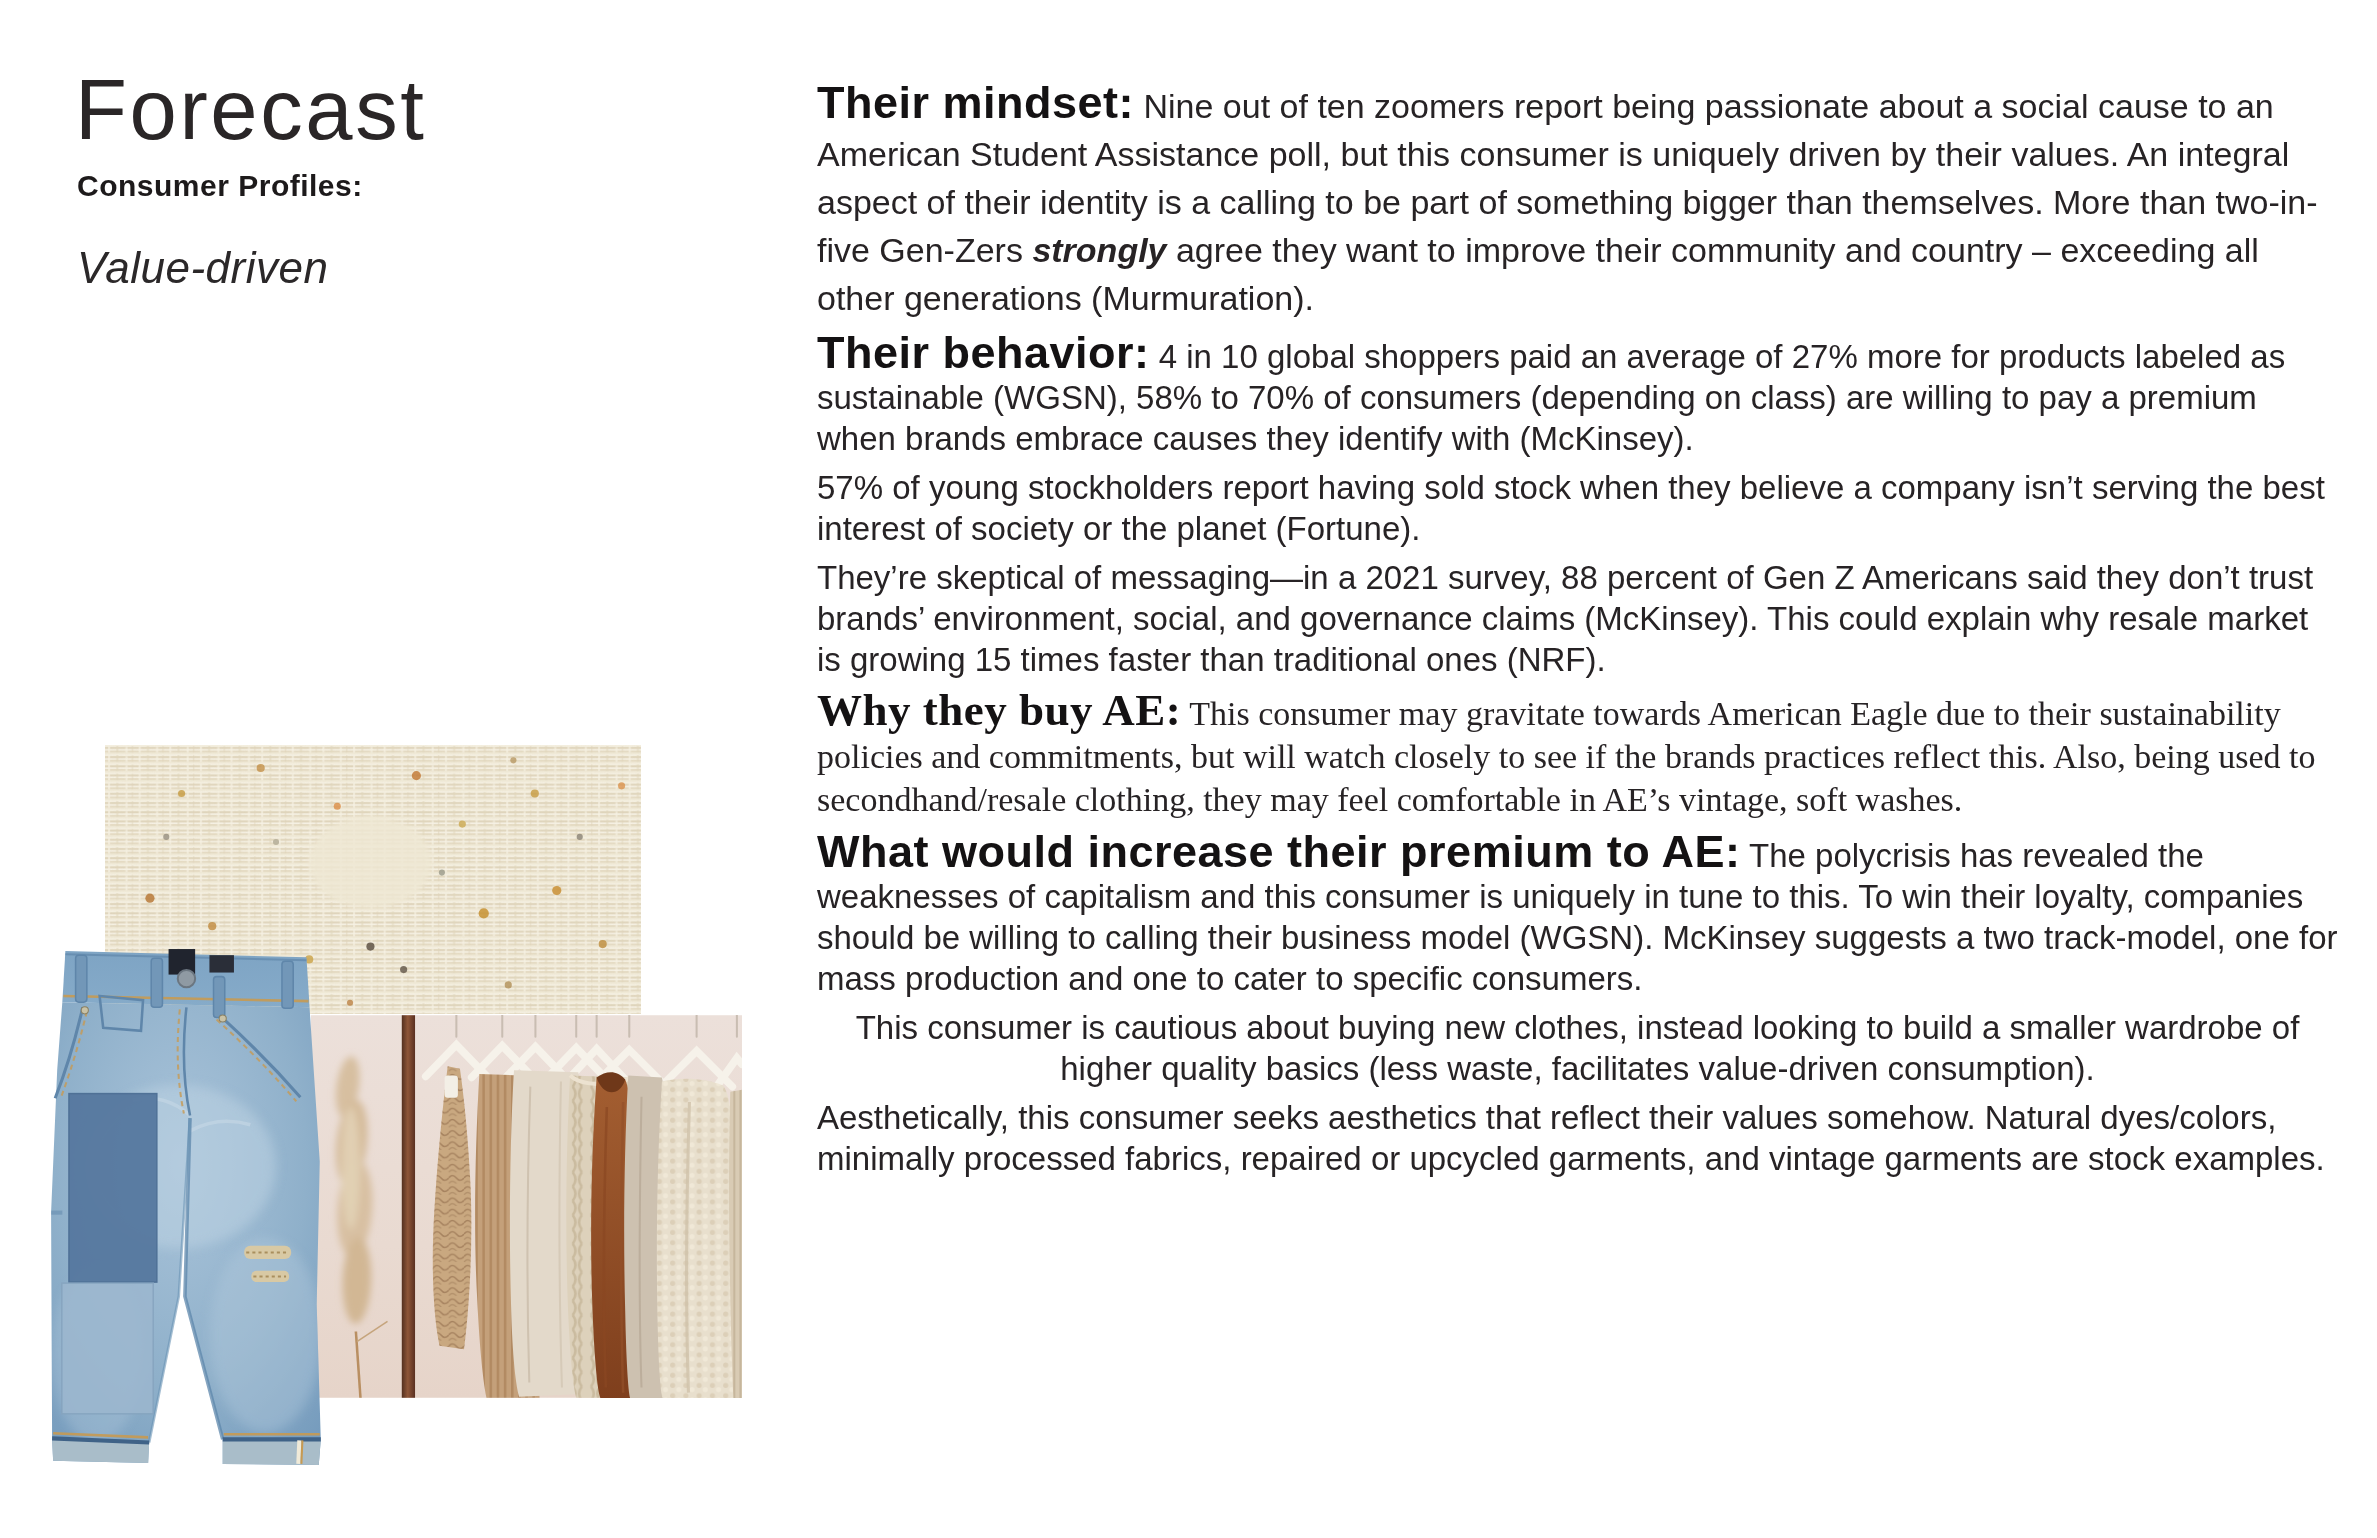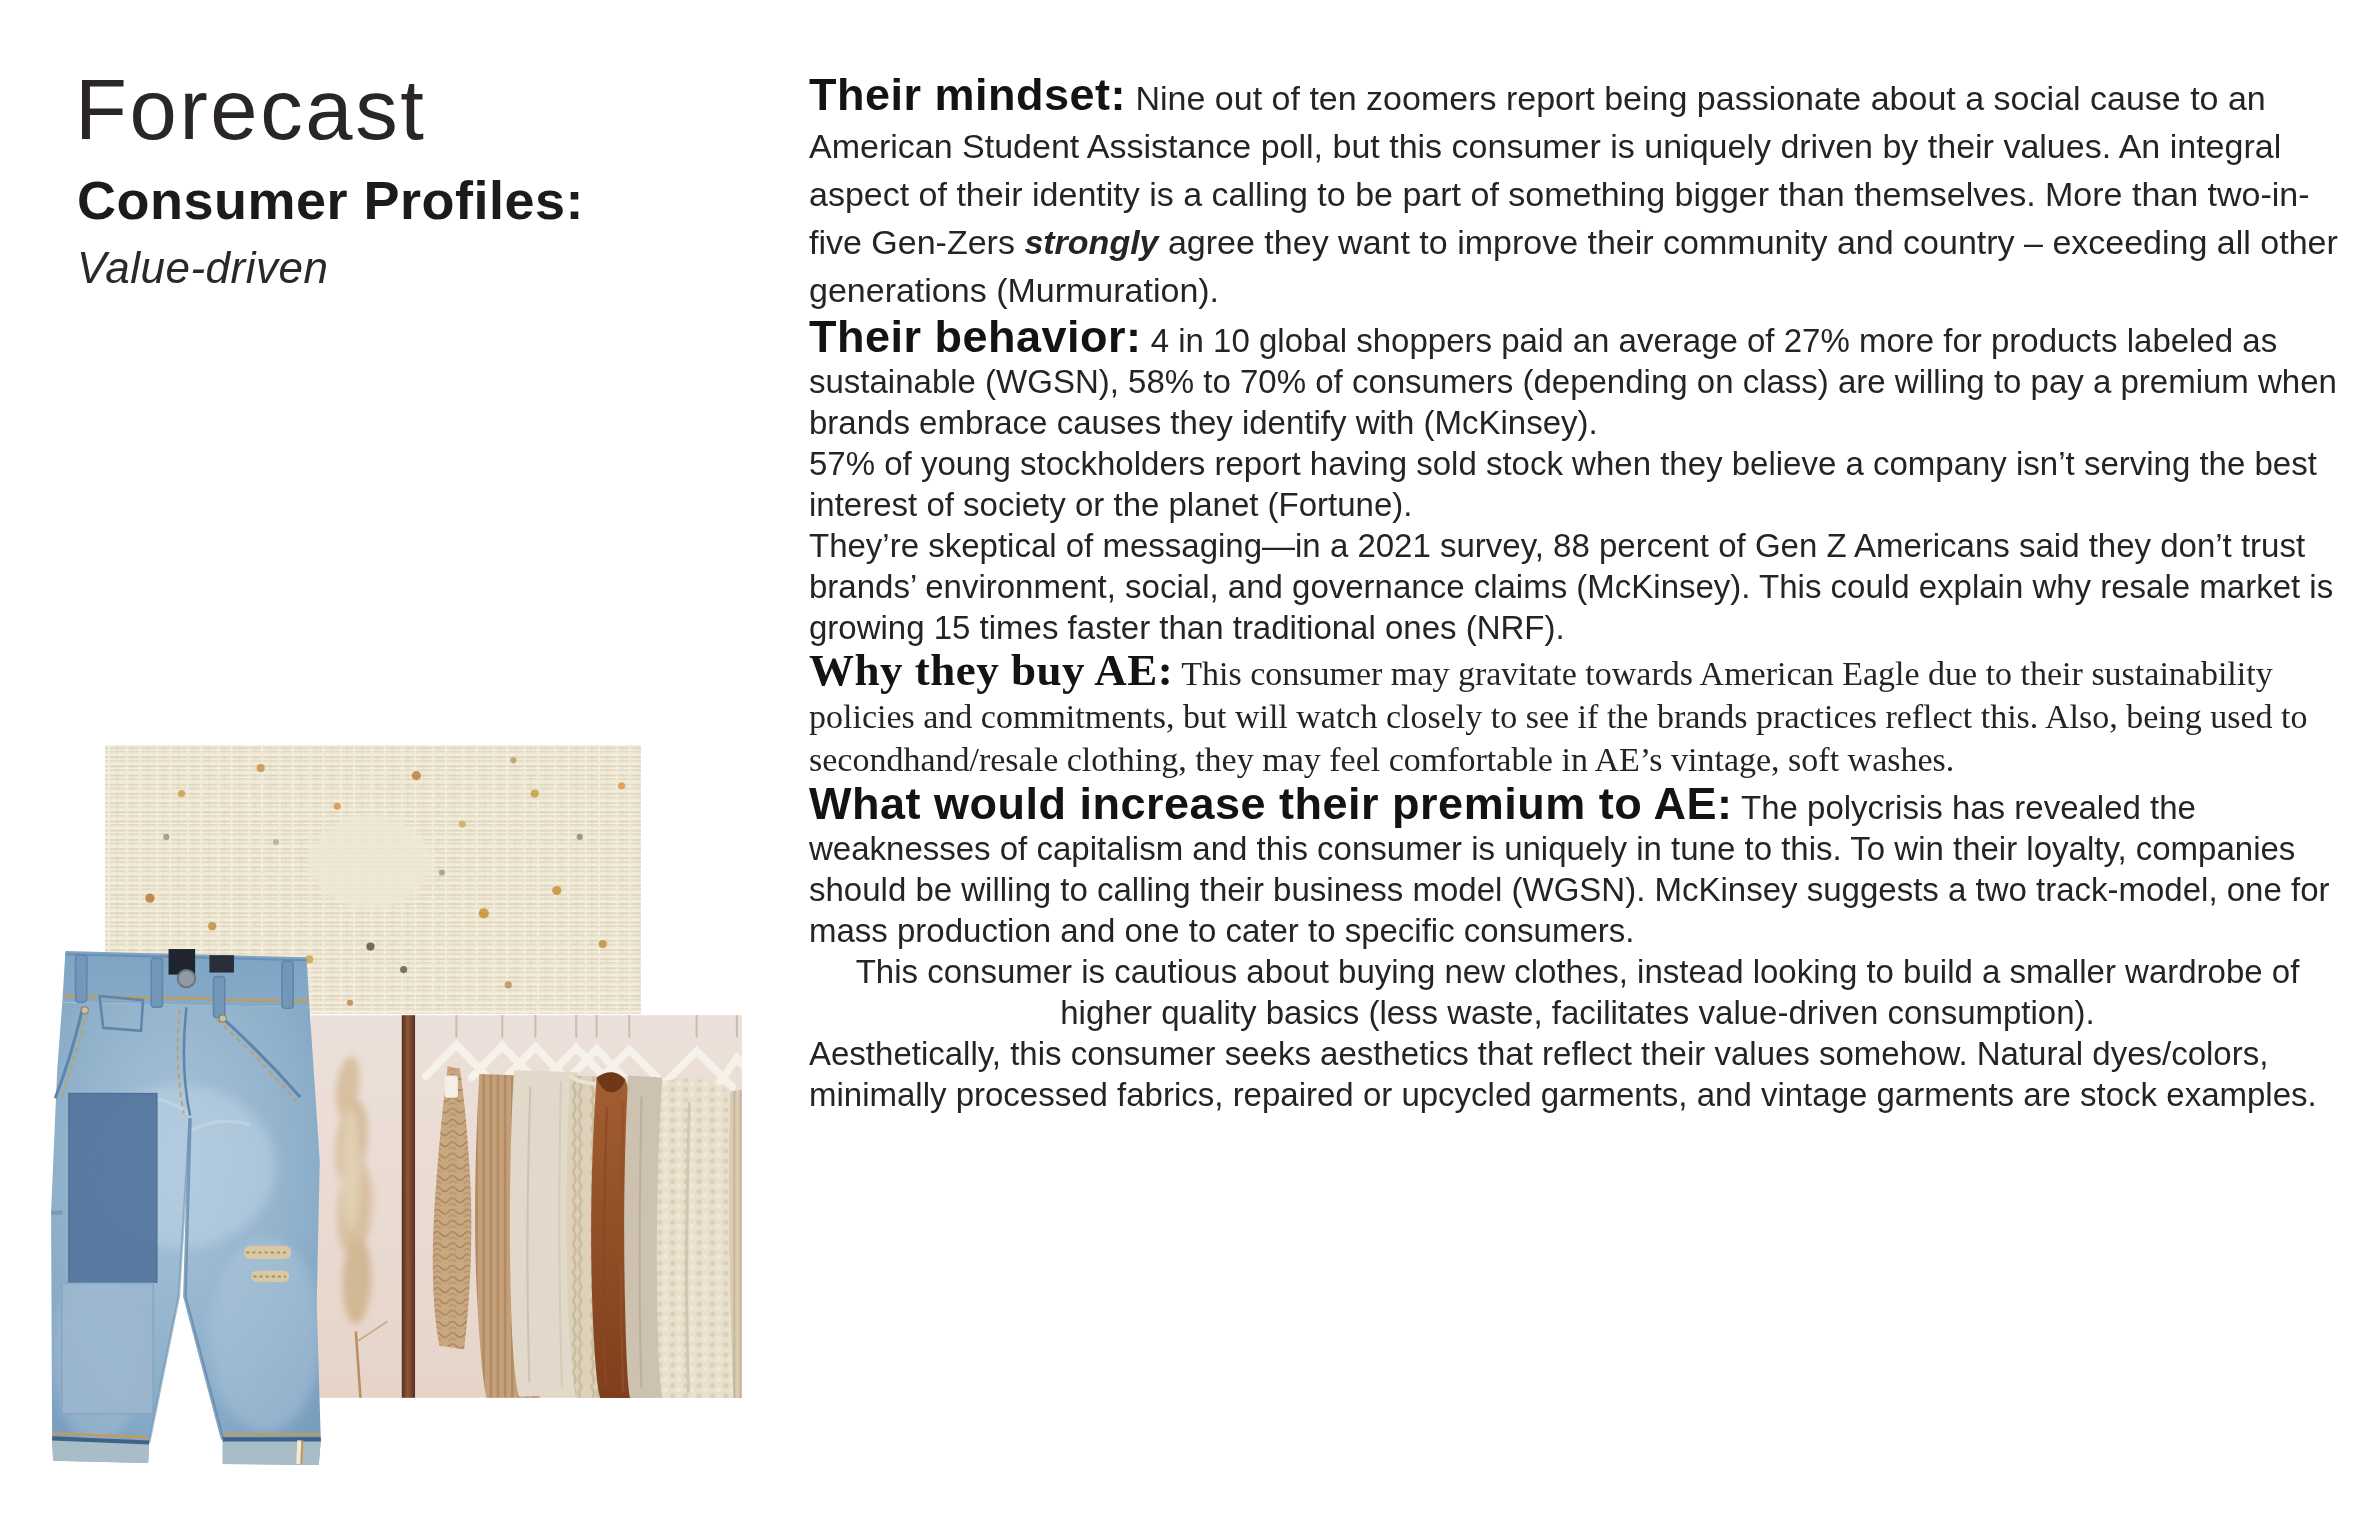--- a/index.html
+++ b/index.html
@@ -11,34 +11,34 @@
     overflow:hidden;
   }
   
   .title{
     position:absolute;left:75px;top:59px;
     font-size:85px;font-weight:300;letter-spacing:2.6px;
     color:#2a2627;line-height:1.2;
   }
   .subtitle{
     position:absolute;left:77px;top:168px;
-    font-size:54px;font-weight:700;letter-spacing:0.5px;
+    font-size:30px;font-weight:700;letter-spacing:0.5px;
     color:#1d1a1b;line-height:1.2;
   }
   .profile{
     position:absolute;left:77px;top:242px;
     font-size:44px;font-weight:400;font-style:italic;letter-spacing:0.5px;
     color:#2b2829;line-height:1.2;
   }
   
   .col-right{
     position:absolute;left:809px;top:72px;width:1537px;
     color:#272325;
   }
-  .col-right p{margin:0;}
+  .col-right p{margin:8px;}
   .b1{font-size:34px;line-height:48px;margin-bottom:34px;}
   .b5{font-size:34px;line-height:43px;font-family:Liberation Serif, serif;}
   .para{font-size:33px;line-height:41px;}
   .mb78{margin-bottom:40px;}
   .mb54{margin-bottom:27.6px;}
   .mb104{margin-bottom:53px;}
   .mb80{margin-bottom:41px;}
   .mb92{margin-bottom:47px;text-align:center;}
   .h{
     font-size:45px;font-weight:700;line-height:1;

